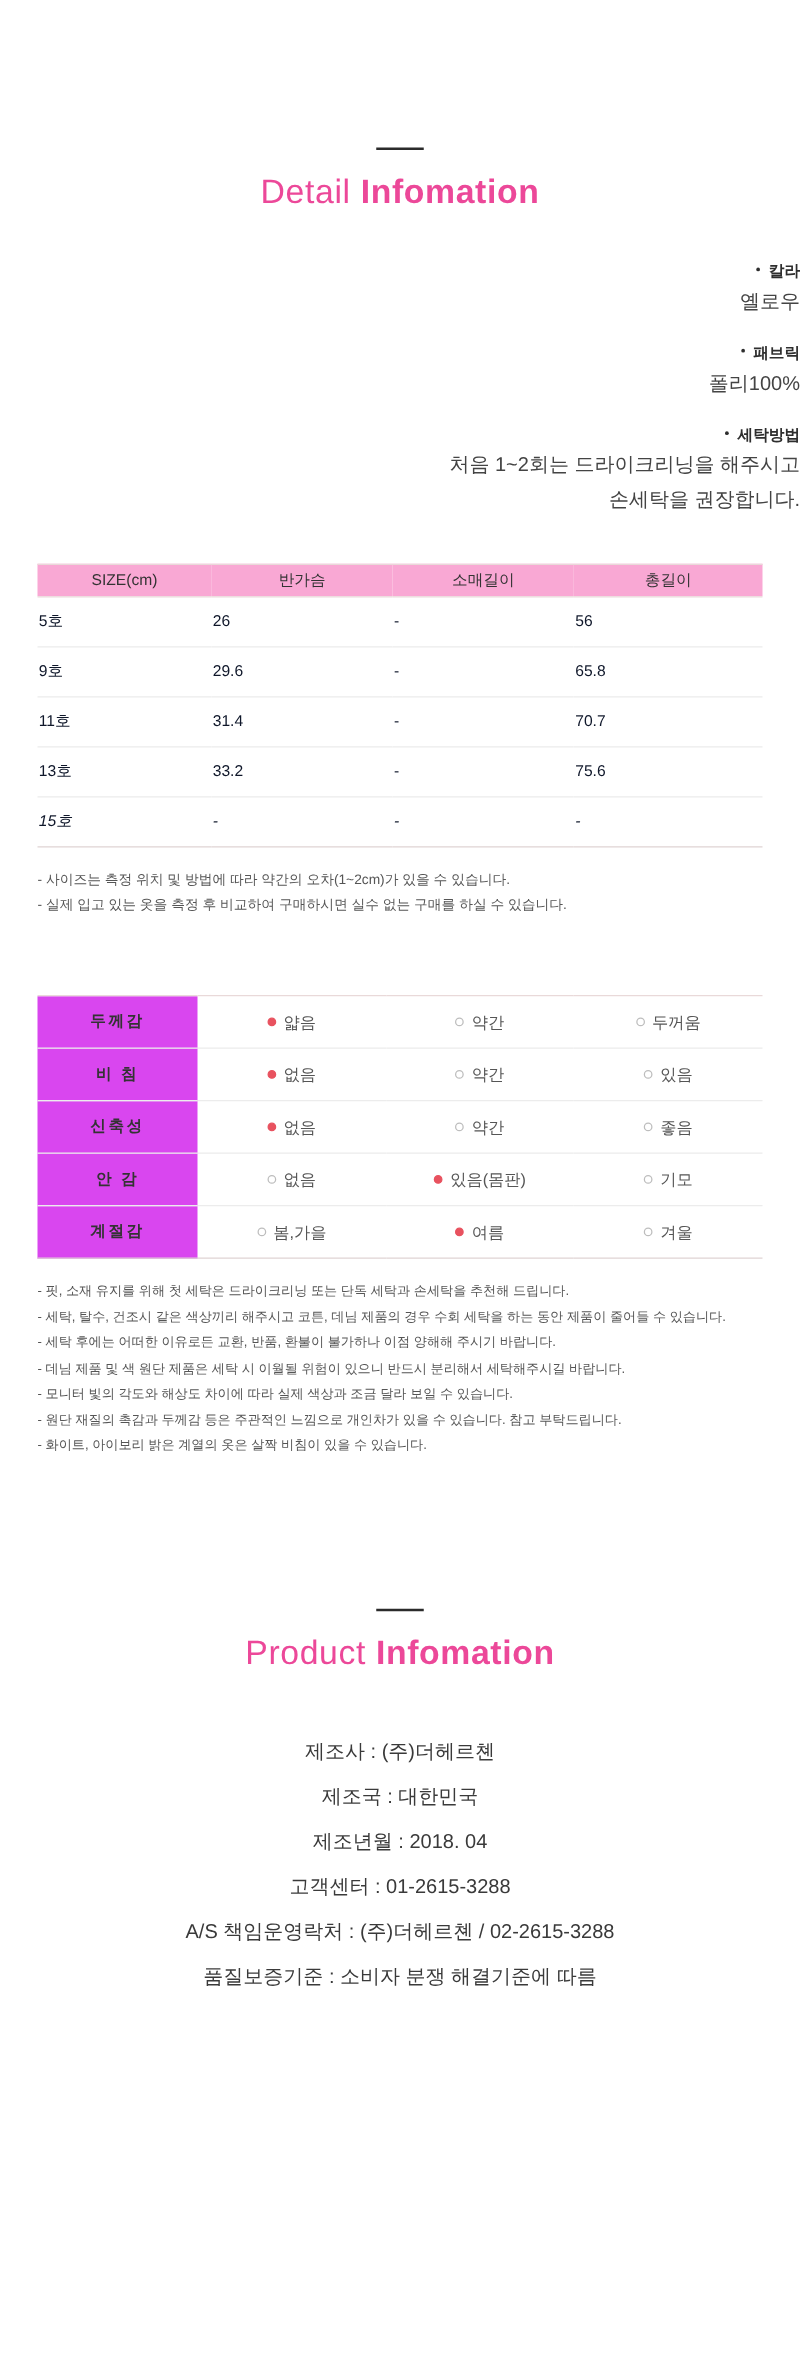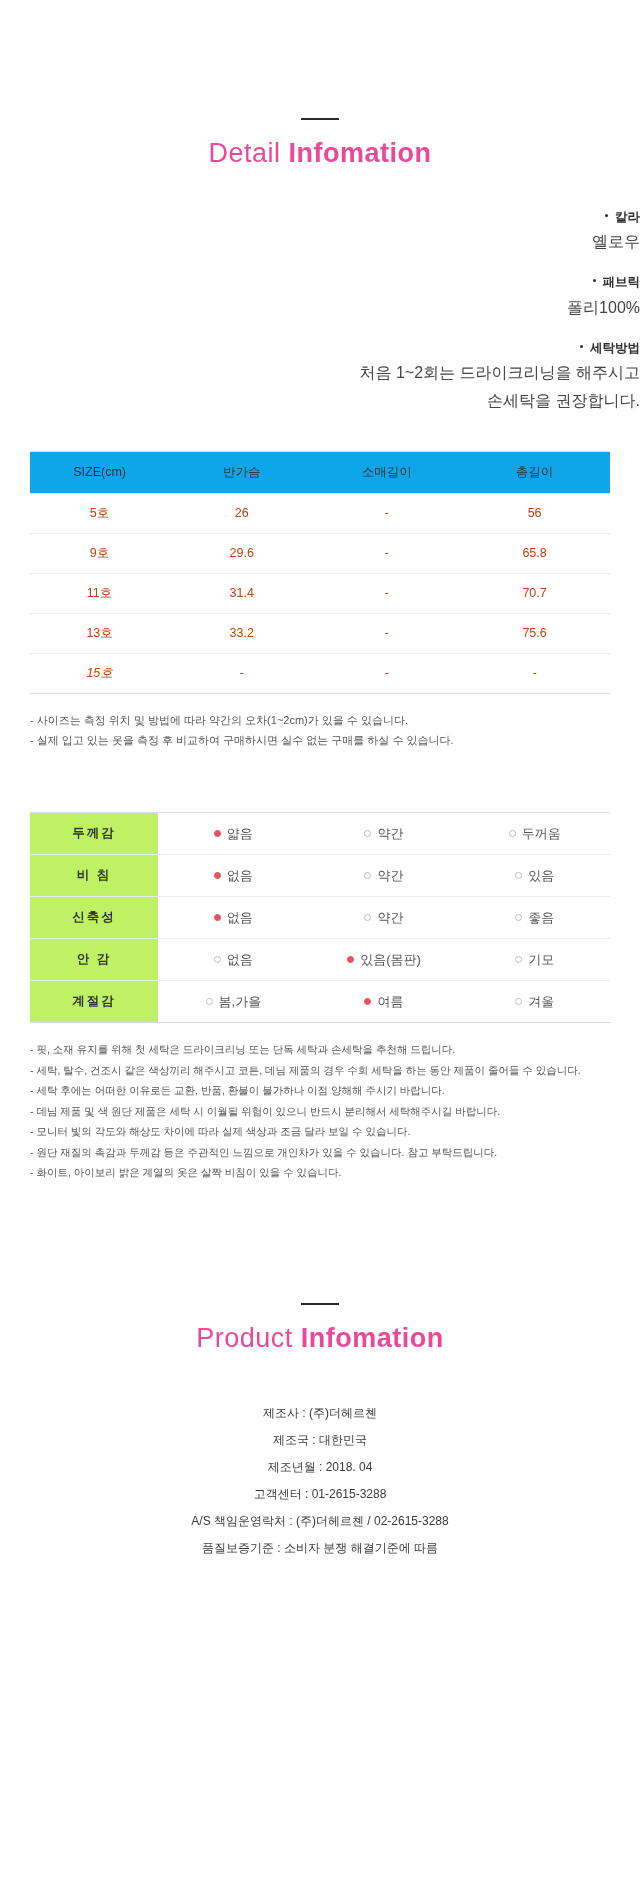--- a/index.html
+++ b/index.html
@@ -71,32 +71,32 @@
   }
 
   
   .table-wrap { margin: 36px 30px 0 30px; }
   table.size-table {
     width: 100%;
     border-collapse: collapse;
     font-size: 12.5px;
   }
   table.size-table th {
-    background: #0ea5e9;
+    background: #f9a8d4;
     font-weight: 400;
     color: #333;
-    height: 42px;
+    height: 26px;
     border-top: 1px solid #e9d9d9;
     border-bottom: 1px solid #e9d9d9;
     text-align: center;
   }
   table.size-table td {
     height: 40px;
-    text-align: center;
-    color: #c2410c;
+    text-align: left;
+    color: #0f172a;
     border-bottom: 1px solid #ececec;
   }
   table.size-table tr:last-child td { border-bottom: 1px solid #e0d4d4; font-style: italic; }
 
   
   .notes {
     margin: 16px 30px 0 30px;
     font-size: 11px;
     color: #555;
     line-height: 1.85;
@@ -108,21 +108,21 @@
   table.attr-table {
     width: 100%;
     border-collapse: collapse;
     font-size: 12.5px;
     table-layout: fixed;
   }
   table.attr-table tr { border-bottom: 1px solid #ececec; }
   table.attr-table tr:first-child { border-top: 1px solid #e9d9d9; }
   table.attr-table tr:last-child { border-bottom: 1px solid #e0d4d4; }
   table.attr-table th {
-    background: #bef264;
+    background: #d946ef;
     width: 128px;
     font-weight: 700;
     color: #333;
     height: 42px;
     text-align: center;
     letter-spacing: 2px;
   }
   table.attr-table td {
     height: 42px;
     text-align: center;
@@ -153,21 +153,21 @@
     color: #555;
     line-height: 1.95;
   }
   .care-notes div { white-space: nowrap; }
 
   
   .product-section { margin-top: 120px; }
   .product-list {
     text-align: center;
     margin-top: 46px;
-    font-size: 12px;
+    font-size: 16px;
     color: #3a3a3a;
     line-height: 2.25;
   }
   .bottom-pad { height: 120px; }
 </style>
 </head>
 <body>
 
 <div class="page">
 

